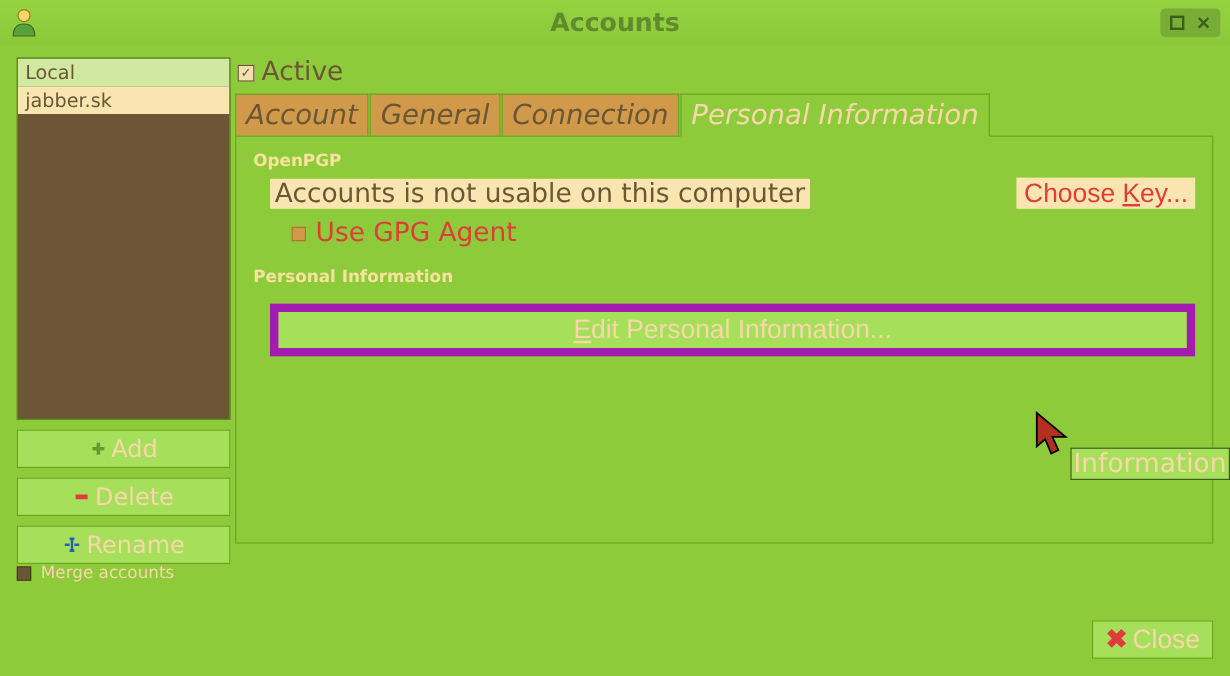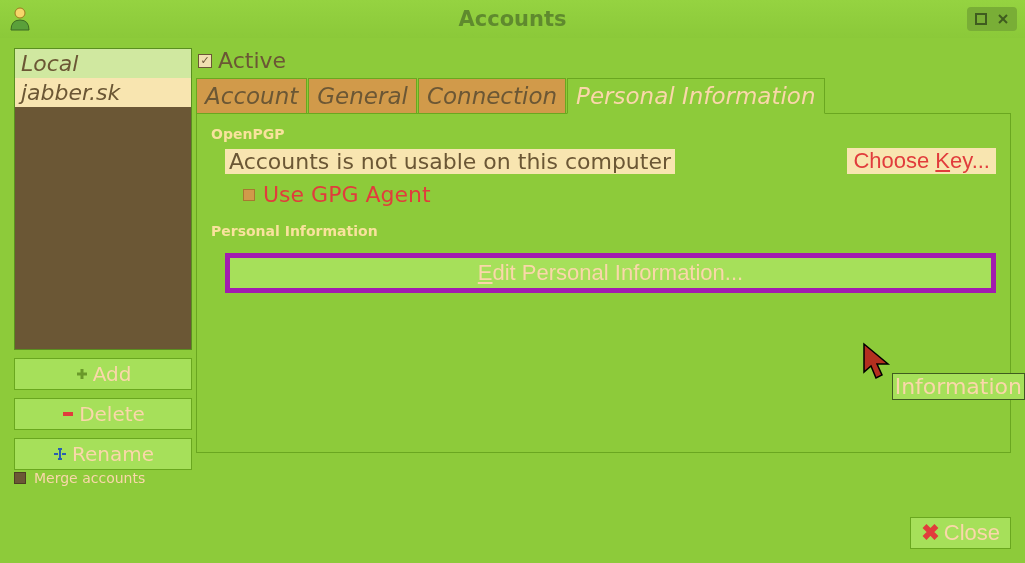--- a/index.html
+++ b/index.html
@@ -68,25 +68,24 @@
     display: flex;
     flex-direction: column;
   }
   .account-list {
     height: 302px;
     background: #6b5735;
     border: 1px solid #5a8f20;
   }
   .list-item {
     padding: 2px 6px;
-    font-size: 22px;
+    font-size: 16px;
     color: #6b5735;
     background: #f8e5b0;
     cursor: pointer;
-    font-style: italic;
   }
   .list-item.selected {
     background: #f8e5b0;
   }
   .list-item:first-child {
     background: #d0e8a0;
   }
   .btn-stack {
     display: flex;
     flex-direction: column;
@@ -203,21 +202,21 @@
     border: 1px solid #a87830;
     display: inline-block;
   }
   .edit-btn {
     width: 100%;
     margin-top: 8px;
     margin-left: 14px;
     margin-right: 0;
     width: calc(100% - 14px);
     background: #a6e05a;
-    border: 5px solid #a21caf;
+    border: 7px solid #a21caf;
     color: #fad7aa;
     font-size: 22px;
     padding: 2px 0;
     cursor: pointer;
     text-align: center;
   }
   .edit-btn .ul { text-decoration: underline; }
   .merge-row {
     display: flex;
     align-items: center;

